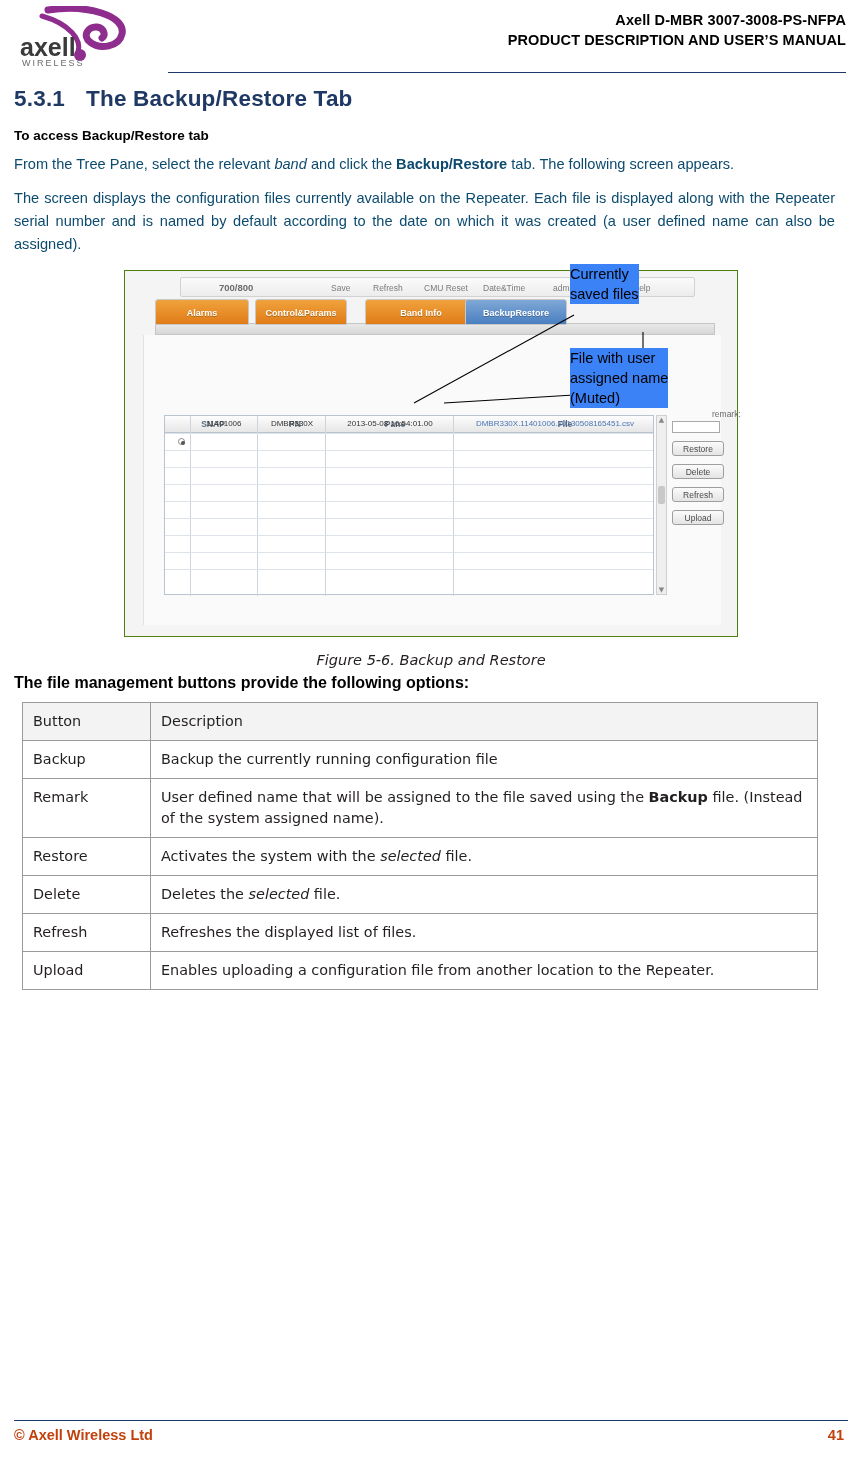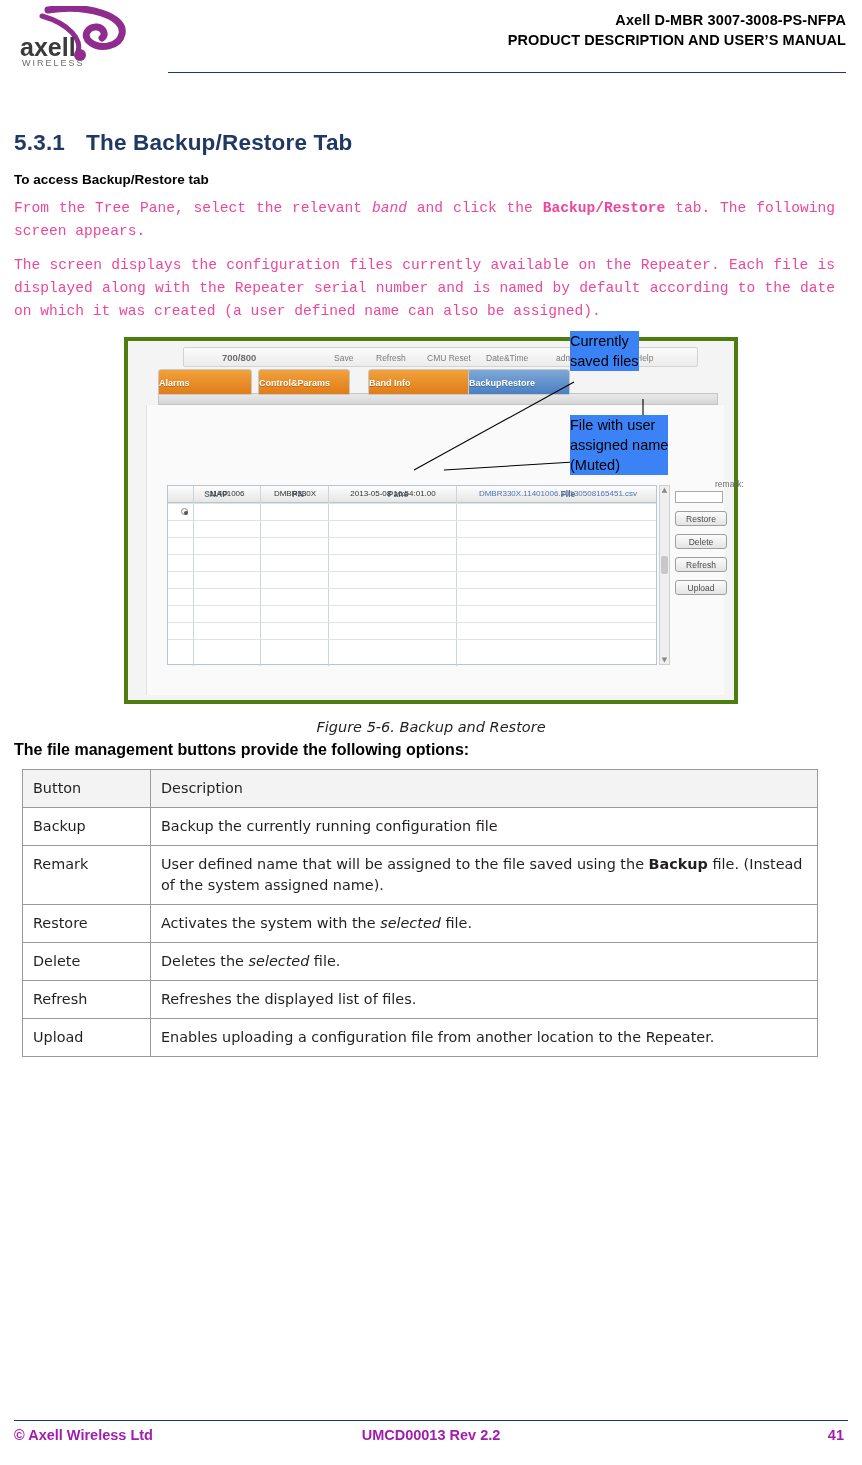--- a/index.html
+++ b/index.html
@@ -48,51 +48,51 @@
     left: 14px; top: 86px; width: 834px;
   }
   h1.section-title {
     font-family: "Liberation Sans", sans-serif;
     font-size: 22.5px;
     font-weight: bold;
     color: #1f3864;
     margin: 0 0 16px 0;
     letter-spacing: 0.2px;
   }
-  h1.section-title .num { display: inline-block; width: 72px; margin-top: 44px; }
+  h1.section-title .num { display: inline-block; width: 72px; }
 
   .sub-head {
     font-family: "Liberation Sans", sans-serif;
     font-weight: bold;
     font-size: 13.5px;
     color: #000;
     margin: 0 0 10px 0;
   }
   p.body {
-    font-family: Liberation Mono, monospace;
+    font-family: Liberation Sans, sans-serif;
     font-size: 14.6px;
     line-height: 23px;
-    color: #ec4899;
+    color: #0c4a6e;
     margin: 0 13px 11px 0;
     text-align: justify;
   }
   p.body b { font-weight: bold; }
   p.body i { font-style: italic; }
 
   
   .figure-wrap {
     position: relative;
     width: 834px;
     height: 390px;
     margin-top: 14px;
   }
   .fig-frame {
     position: absolute;
     left: 110px; top: 0; width: 614px; height: 367px;
-    border: 4px solid #4d7c0f;
+    border: 1px solid #4d7c0f;
     background: #f4f4f4;
     text-decoration: underline;
   }
   
   .app-topbar {
     position: absolute; left: 55px; top: 6px; width: 515px; height: 20px;
     background: linear-gradient(#fbfbfb,#ececec);
     border: 1px solid #d2d2d2;
     border-radius: 2px;
     font-size: 9px;
@@ -108,21 +108,21 @@
   .app-tabs {
     position: absolute; left: 30px; top: 28px; width: 545px; height: 30px;
   }
   .app-tab {
     position: absolute; top: 0; height: 26px;
     border: 1px solid #c8c8c8;
     border-radius: 3px 3px 0 0;
     font-family: "Liberation Sans", sans-serif;
     font-size: 9px; font-weight: bold;
     color: #fff;
-    text-align: left;
+    text-align: center;
     line-height: 26px;
     background: linear-gradient(#f0a23c,#e07c18);
     text-shadow: 0 1px 0 rgba(0,0,0,.25);
   }
   .app-tab.sel {
     background: linear-gradient(#7fa8d6,#4a7fc1);
   }
   .app-tabstrip {
     position: absolute; left: 30px; top: 52px; width: 560px; height: 12px;
     background: linear-gradient(#e9e9e9,#d6d6d6);
@@ -270,21 +270,21 @@
   
   .footer {
     position: absolute; left: 14px; bottom: 18px; width: 834px;
   }
   .footer-rule { border-top: 1.4px solid #1b3a6b; }
   .footer-row {
     position: relative; height: 26px;
     font-family: "Liberation Sans", sans-serif;
     font-weight: bold;
     font-size: 14.5px;
-    color: #a21caf;
+    color: #c2410c;
     padding-top: 6px;
   }
   .footer-left { position: absolute; left: 0; top: 6px; }
   .footer-center { position: absolute; left: 0; width: 834px; text-align: center; top: 6px; }
   .footer-right { position: absolute; right: 4px; top: 6px; }
 </style>
 </head>
 <body>
 
 <div class="page">
@@ -446,18 +446,17 @@
       </tr>
     </tbody>
       </table>
 
   </div>
 
   <div class="footer">
     <div class="footer-rule"></div>
     <div class="footer-row">
       <span class="footer-left">© Axell Wireless Ltd</span>
-      <span class="footer-center">UMCD00013 Rev 2.2</span>
       <span class="footer-right">41</span>
     </div>
   </div>
 
 </div>
 
 </body></html>

